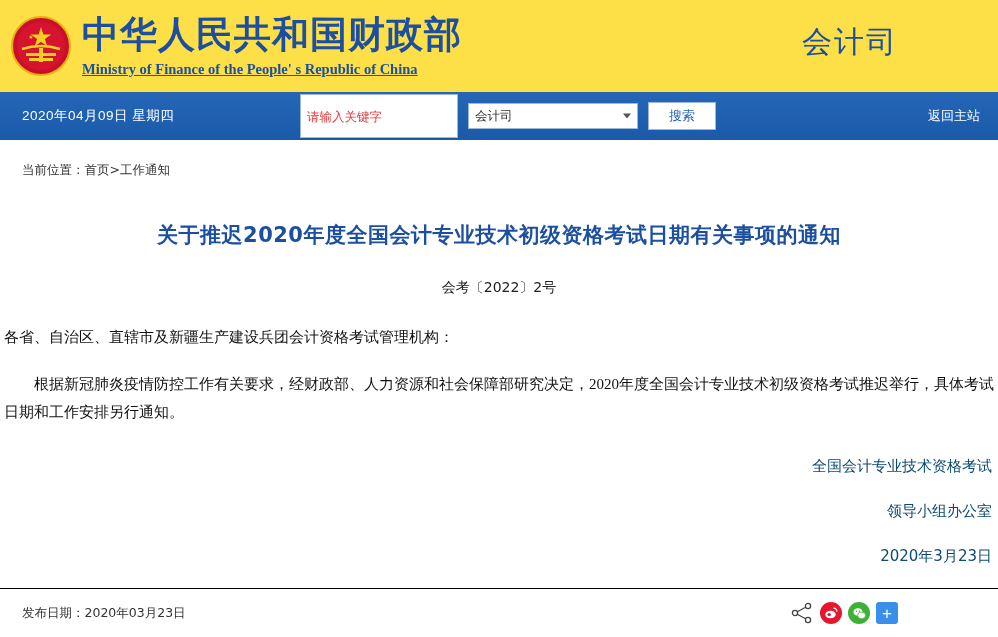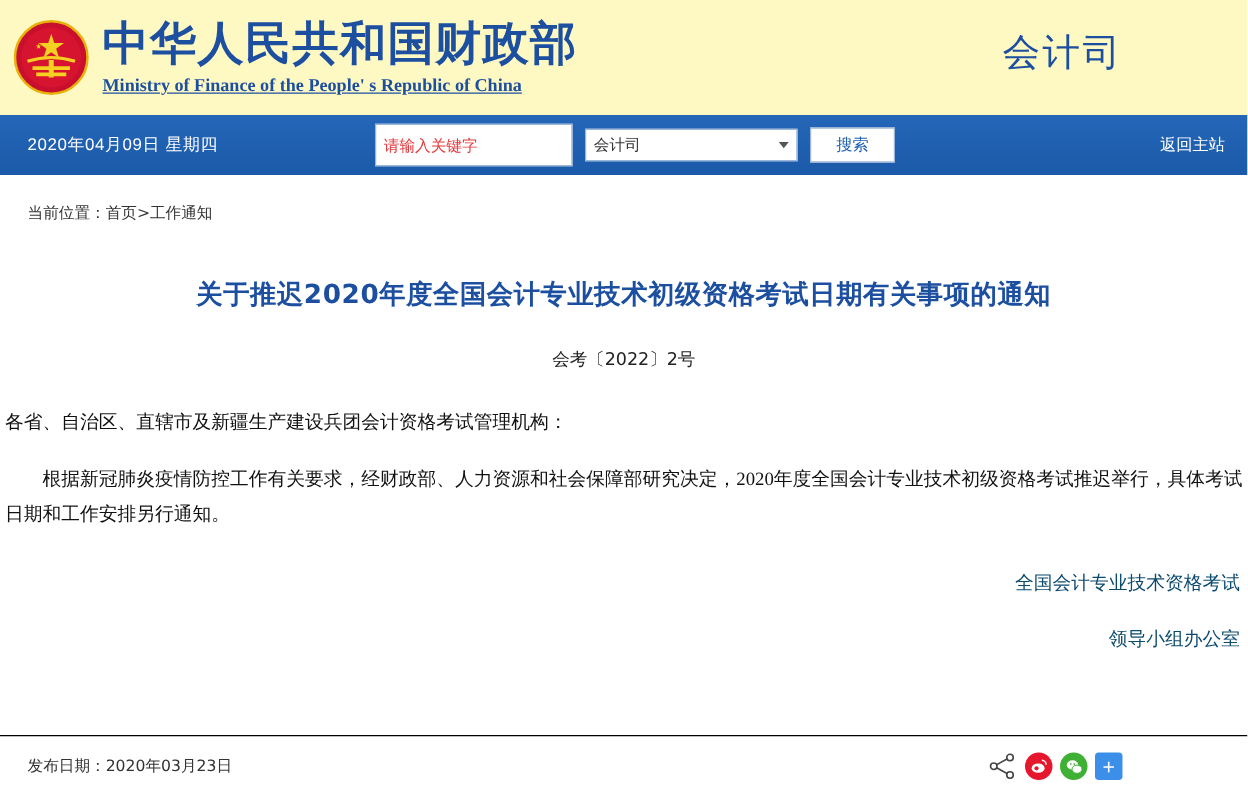--- a/index.html
+++ b/index.html
@@ -12,21 +12,21 @@
     font-family: "Liberation Sans", sans-serif;
     background: #ffffff;
     overflow: hidden;
     position: relative;
   }
 
   
   .header {
     position: relative;
     height: 92px;
-    background: #fef9c3;
+    background: #fde047;
     border-bottom: none;
     display: flex;
     align-items: center;
   }
   .emblem {
     width: 62px;
     height: 62px;
     margin-left: 10px;
     margin-right: 10px;
     flex: 0 0 auto;
@@ -86,21 +86,21 @@
     position: absolute;
     left: 300px;
     top: 0;
     height: 48px;
     display: flex;
     align-items: center;
     gap: 10px;
   }
   .search-input {
     width: 158px;
-    height: 34px;
+    height: 44px;
     border: 1px solid #9cb8d8;
     background: #ffffff;
     font-size: 12.5px;
     color: #e4393c;
     padding: 0 6px;
     box-sizing: border-box;
     font-family: "DejaVu Sans", sans-serif;
     outline: none;
   }
   .search-input::placeholder { color: #e4393c; }
@@ -297,20 +297,21 @@
   <span>当前位置：</span><a href="#">首页</a><span>&gt;</span><a href="#">工作通知</a>
 </div>
 
 <div class="article">
   <div class="article-title">关于推迟2020年度全国会计专业技术初级资格考试日期有关事项的通知</div>
   <div class="doc-number">会考〔2022〕2号</div>
   <div class="salutation">各省、自治区、直辖市及新疆生产建设兵团会计资格考试管理机构：</div>
   <div class="body-para">根据新冠肺炎疫情防控工作有关要求，经财政部、人力资源和社会保障部研究决定，2020年度全国会计专业技术初级资格考试推迟举行，具体考试日期和工作安排另行通知。</div>
   <div class="signature line1">全国会计专业技术资格考试</div>
   <div class="signature line2">领导小组办公室</div>
+  <div class="signature line3">2020年3月23日</div>
 </div>
 
 <div class="footer">
   <div class="publish-date">发布日期：2020年03月23日</div>
   <div class="share-group">
     <div class="share-node">
       <svg width="24" height="22" viewBox="0 0 24 22" xmlns="http://www.w3.org/2000/svg">
         <circle cx="5" cy="11" r="2.6" fill="none" stroke="#444" stroke-width="1.3"></circle>
         <circle cx="18" cy="4" r="2.6" fill="none" stroke="#444" stroke-width="1.3"></circle>
         <circle cx="18" cy="18" r="2.6" fill="none" stroke="#444" stroke-width="1.3"></circle>

